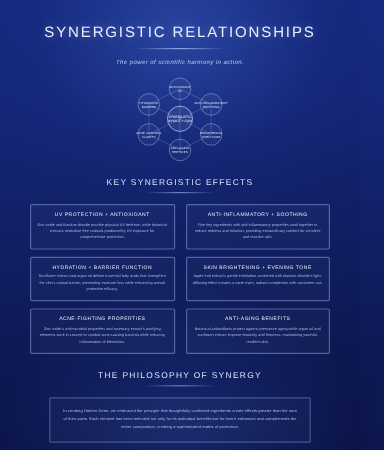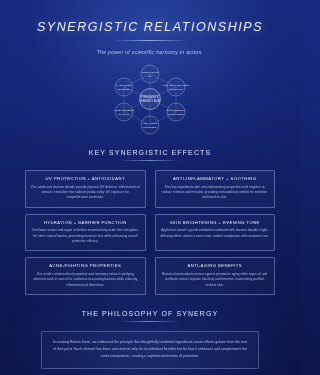--- a/index.html
+++ b/index.html
@@ -28,21 +28,20 @@
 
   
   .hero { padding-top: 20px; text-align: center; }
 
   .hero-title {
     font-size: 12.5px;
     letter-spacing: 1.55px;
     font-weight: 400;
     color: #e8eefc;
     text-shadow: 0 0 8px rgba(180,205,255,0.35);
-    font-style: italic;
   }
 
   .hero-rule {
     width: 76px;
     height: 1px;
     margin: 6px auto 0;
     background: linear-gradient(90deg, rgba(190,212,255,0) 0%, rgba(190,212,255,0.7) 50%, rgba(190,212,255,0) 100%);
   }
 
   .hero-sub {

